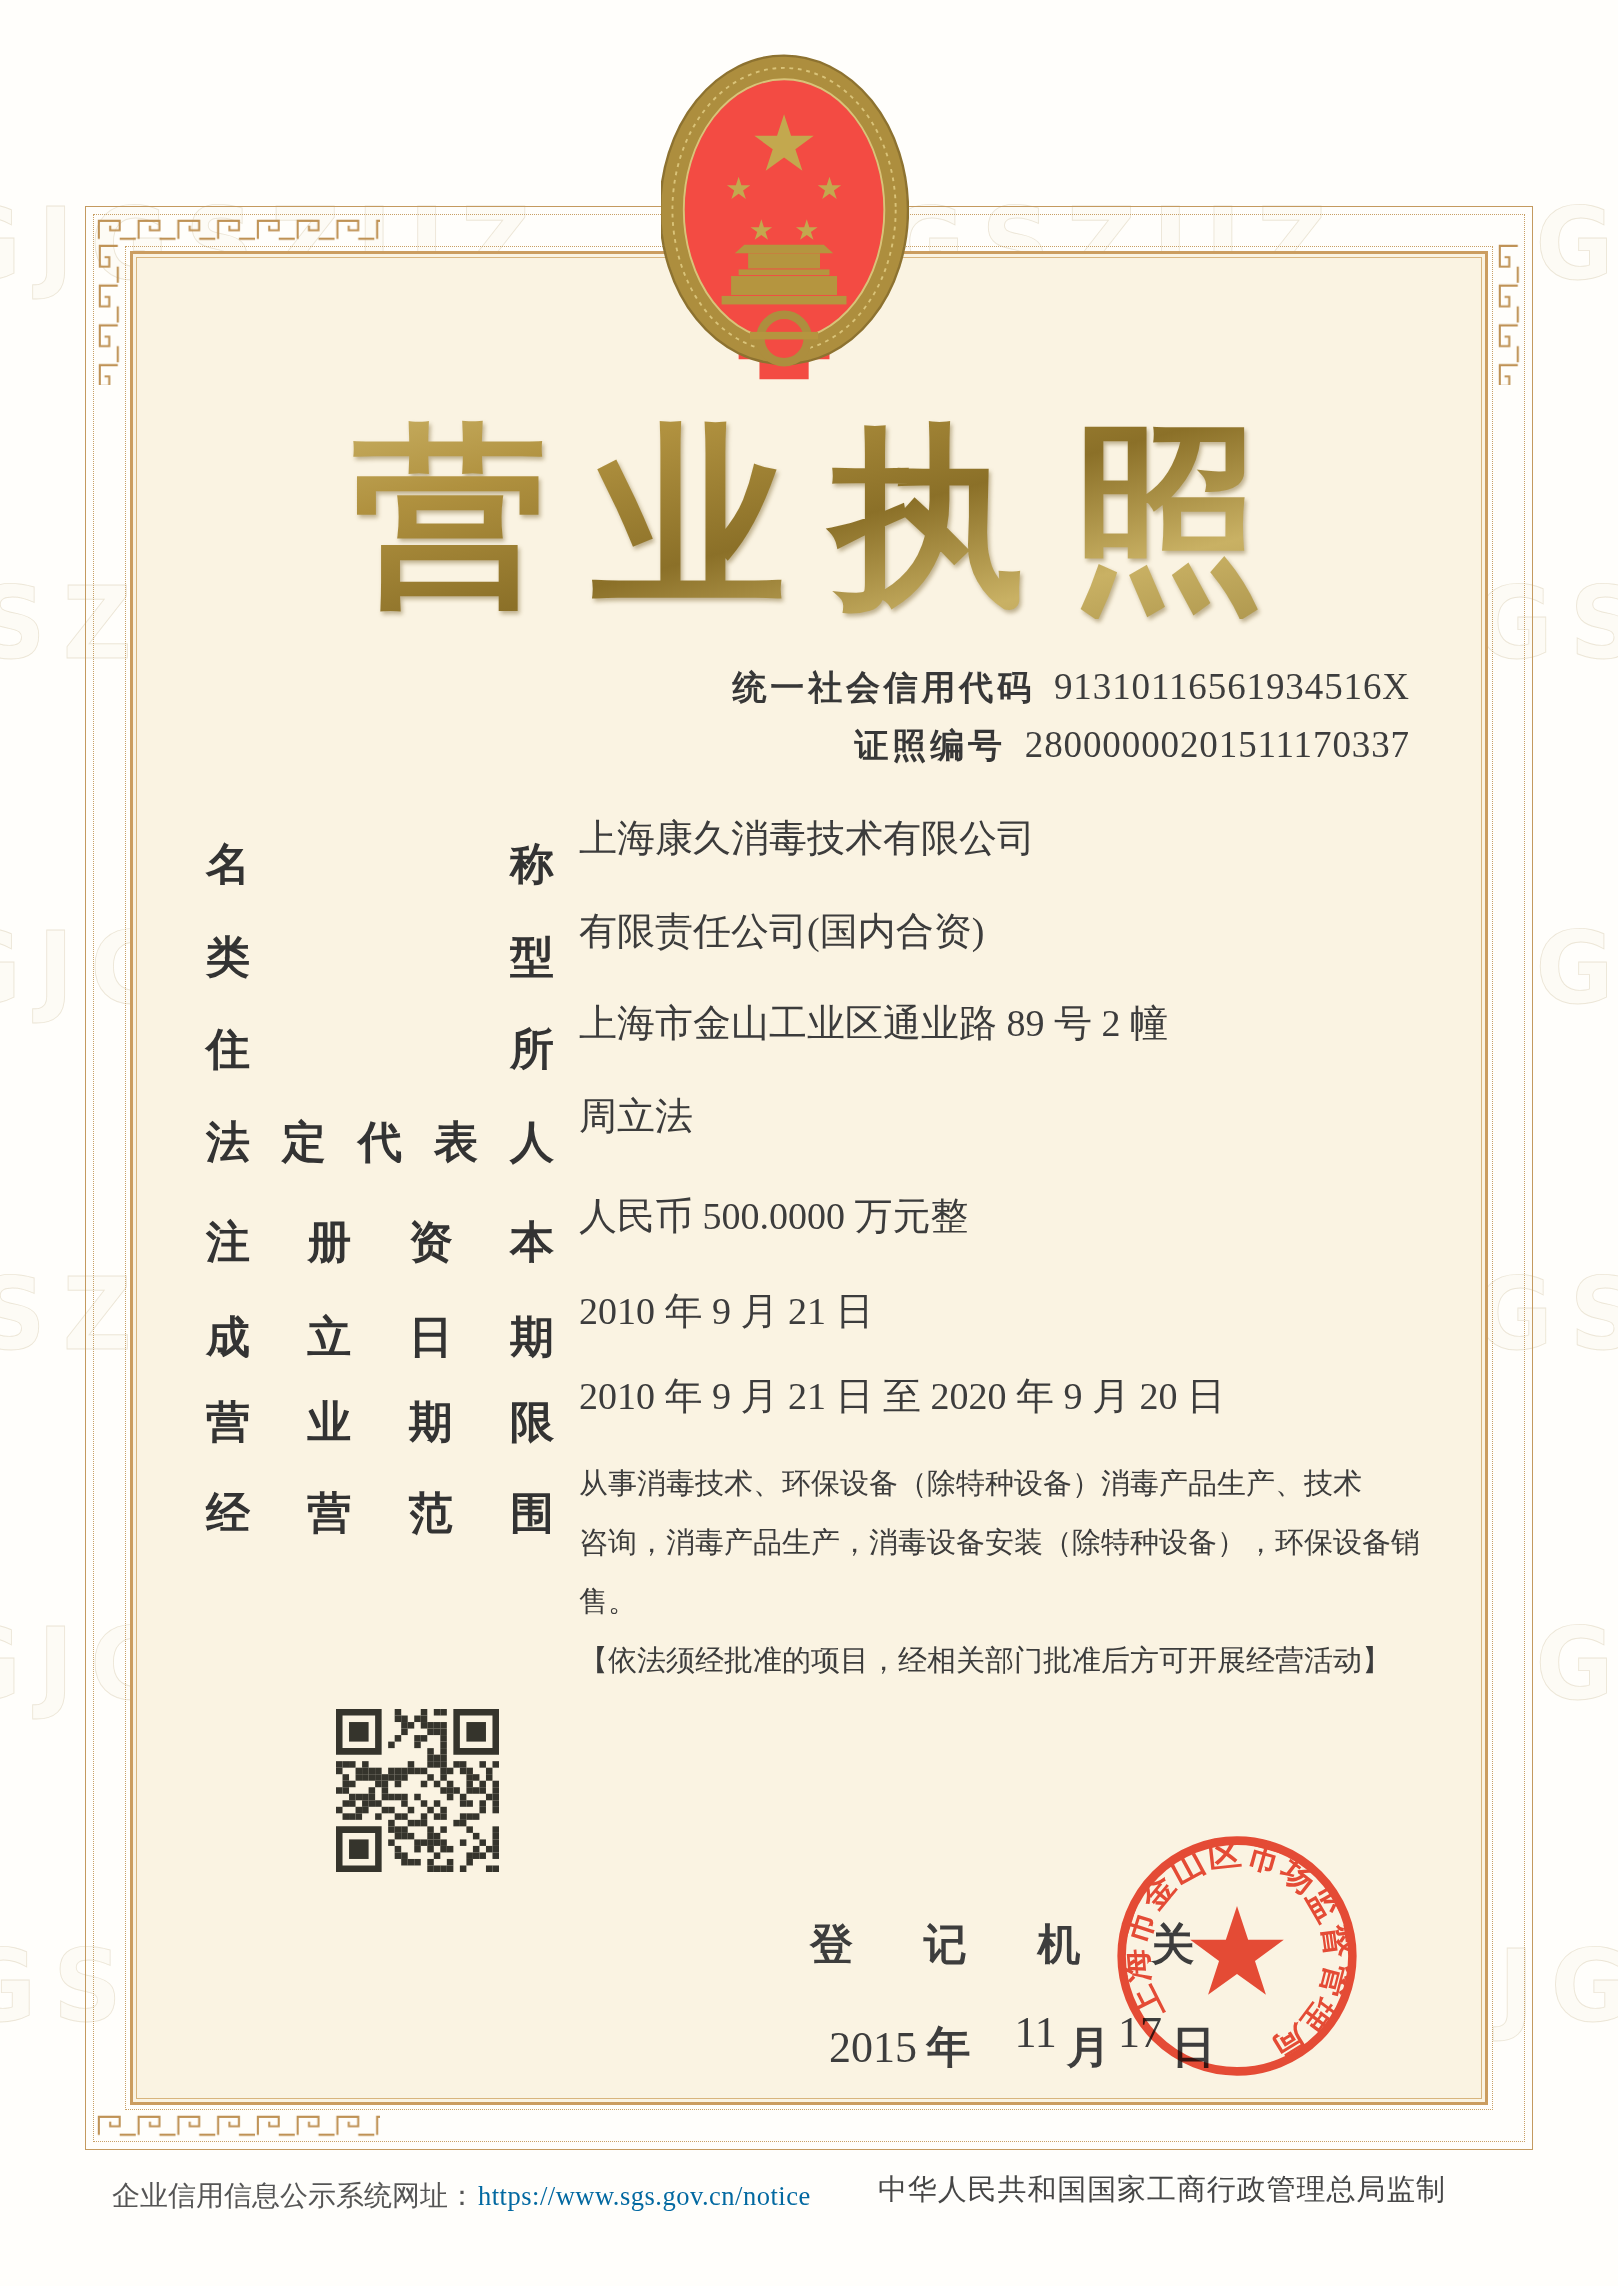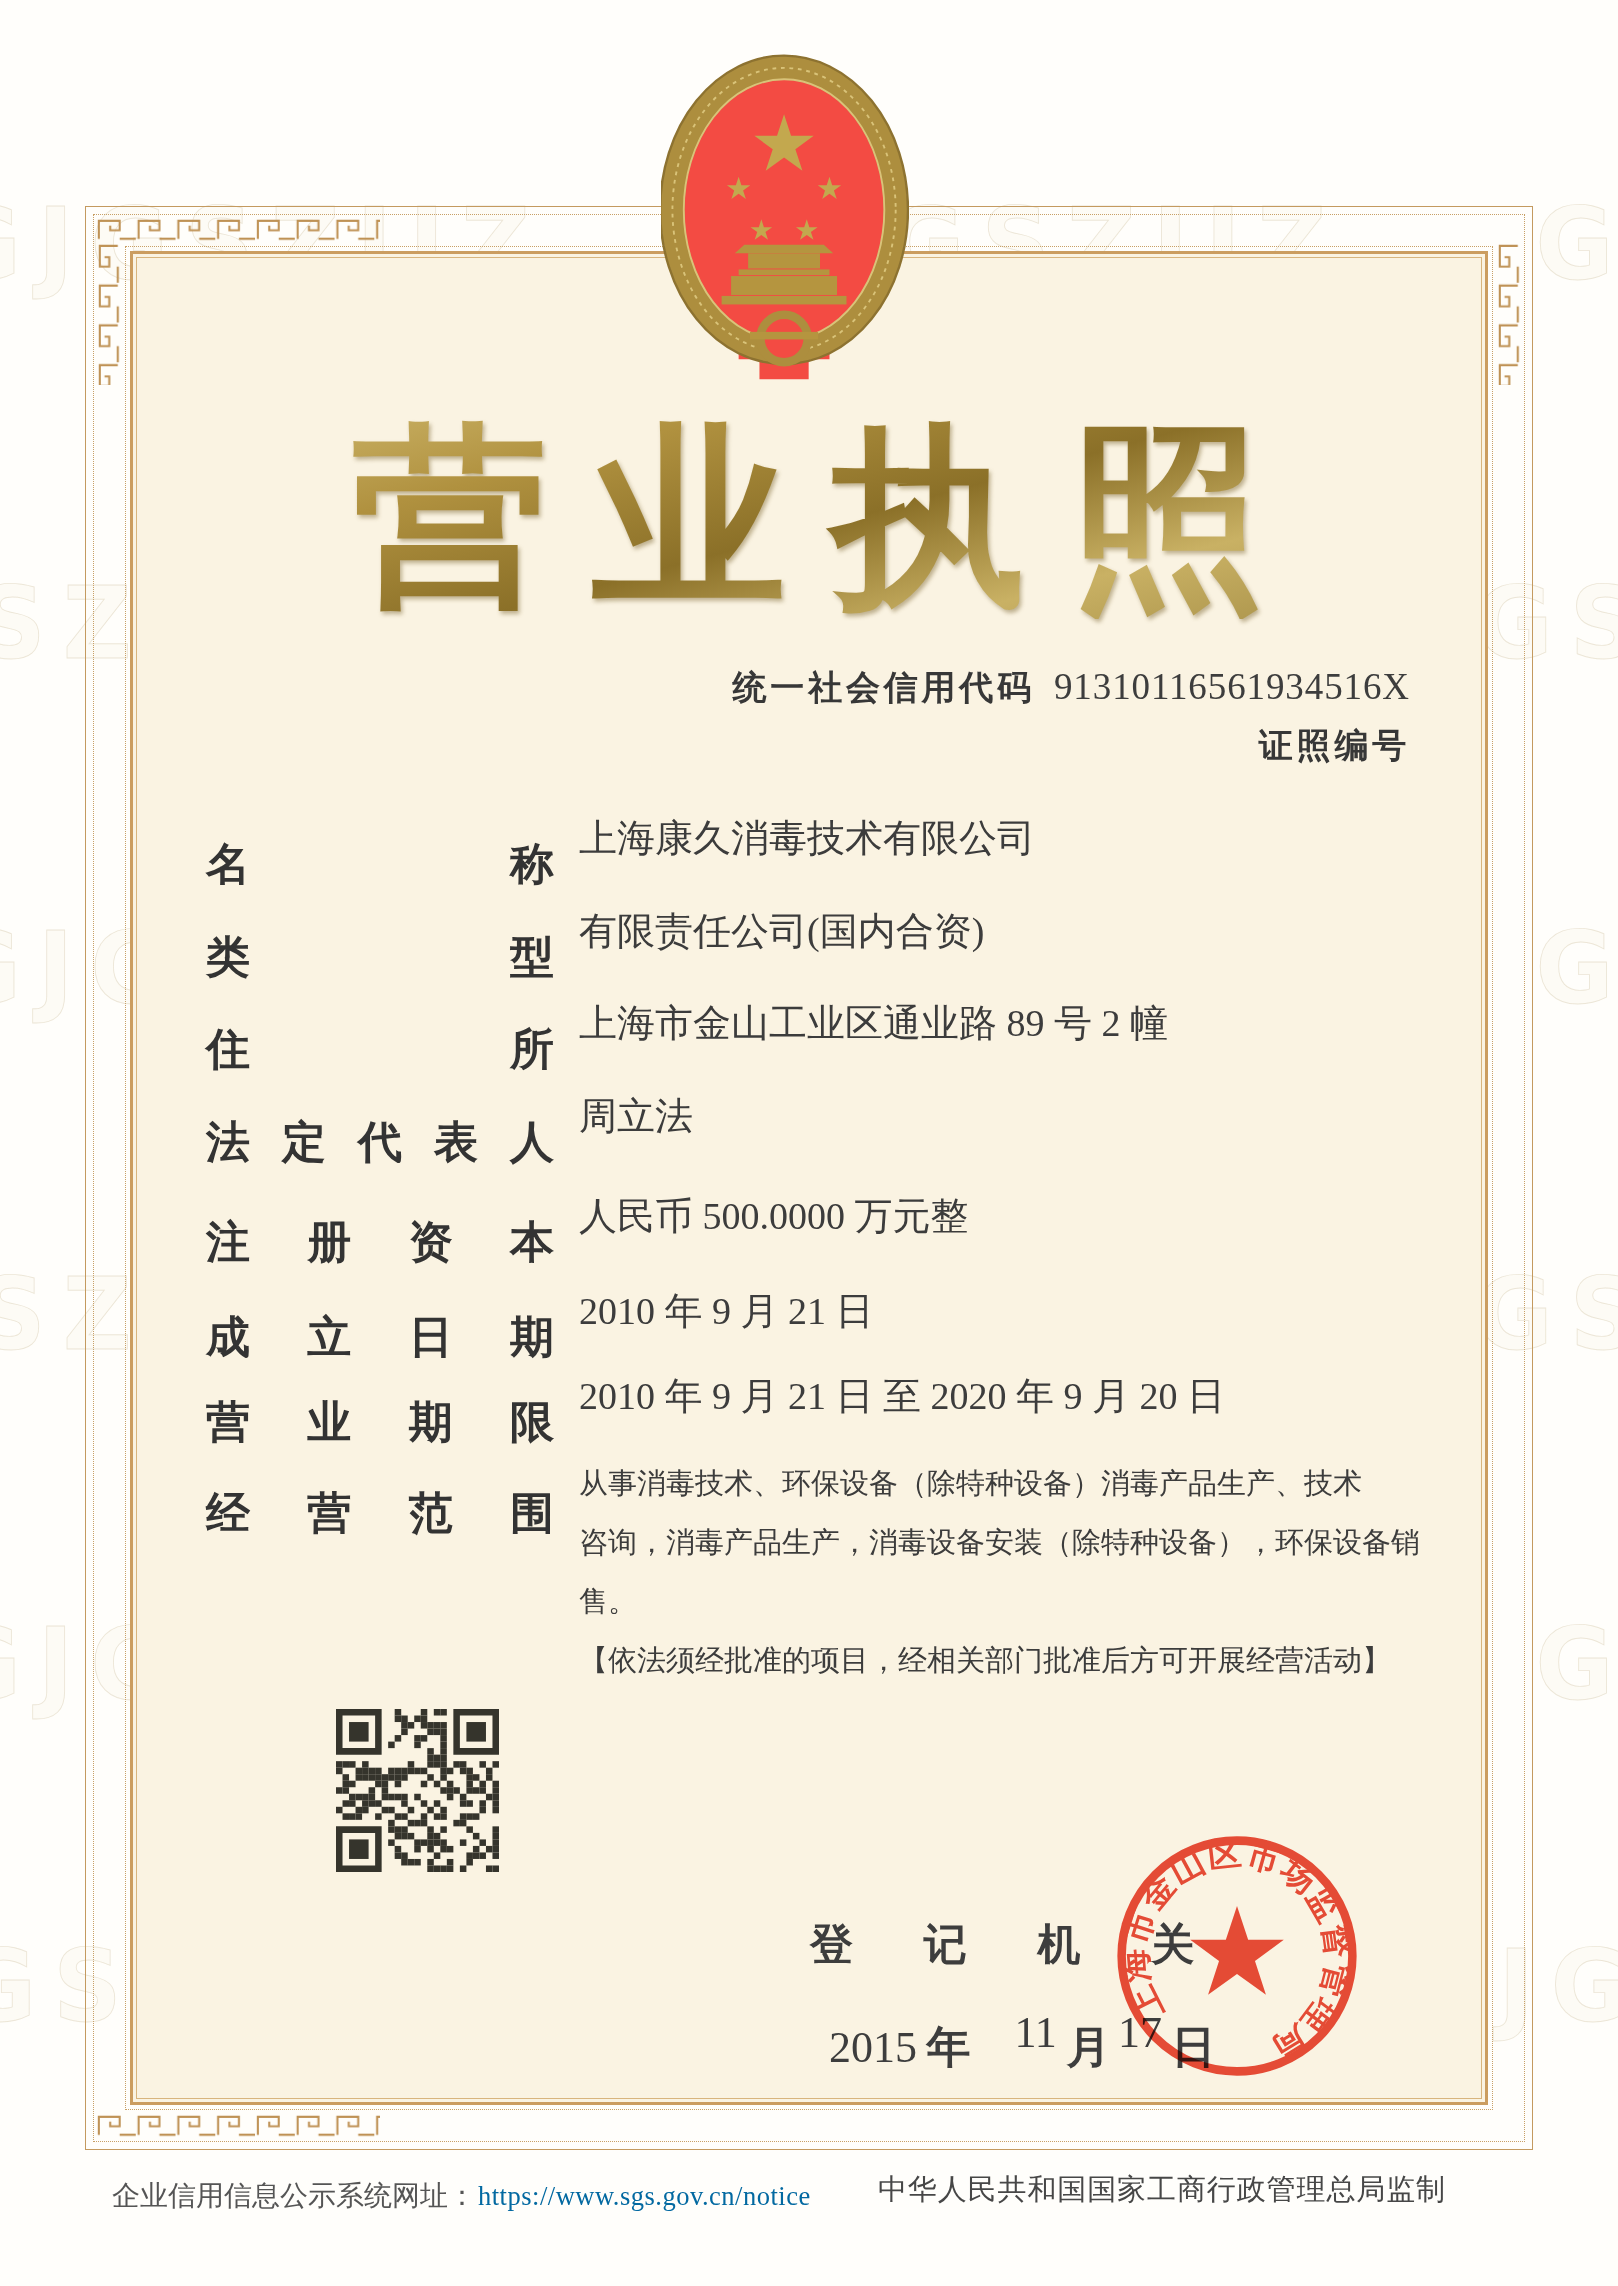--- a/index.html
+++ b/index.html
@@ -149,20 +149,21 @@
 
   <div class="title">营业执照</div>
 
   <div class="codes">
     <div class="code-row">
       <span class="code-label">统一社会信用代码</span>
       <span class="code-value">91310116561934516X</span>
     </div>
     <div class="code-row">
       <span class="code-label">证照编号</span>
+      <span class="code-value">28000000201511170337</span>
     </div>
   </div>
 
   <div class="row" style="top:816px">
     <span class="flabel">名称</span>
     <span class="fvalue">上海康久消毒技术有限公司</span>
   </div>
   <div class="row" style="top:909px">
     <span class="flabel">类型</span>
     <span class="fvalue">有限责任公司(国内合资)</span>

